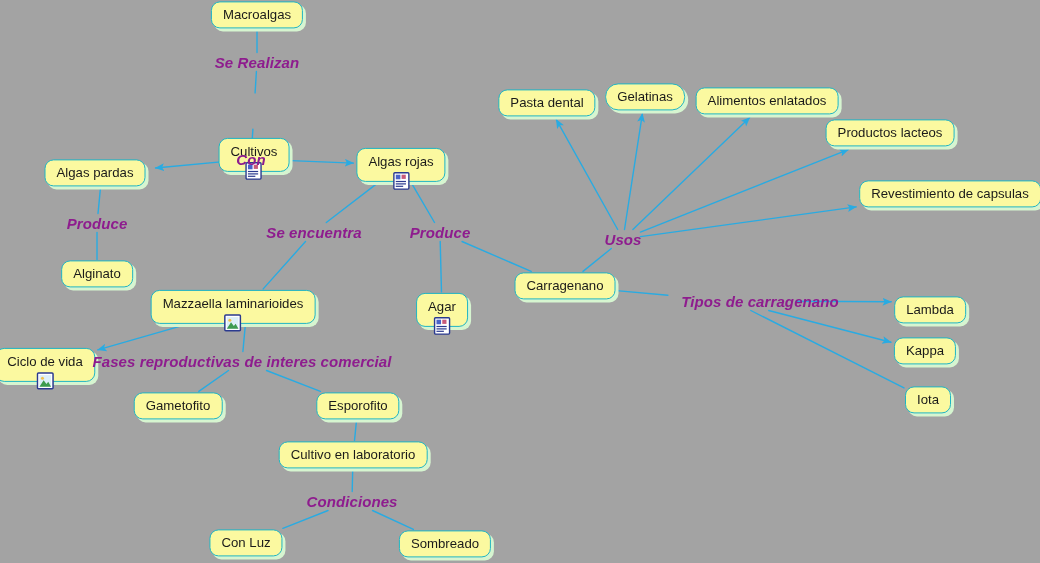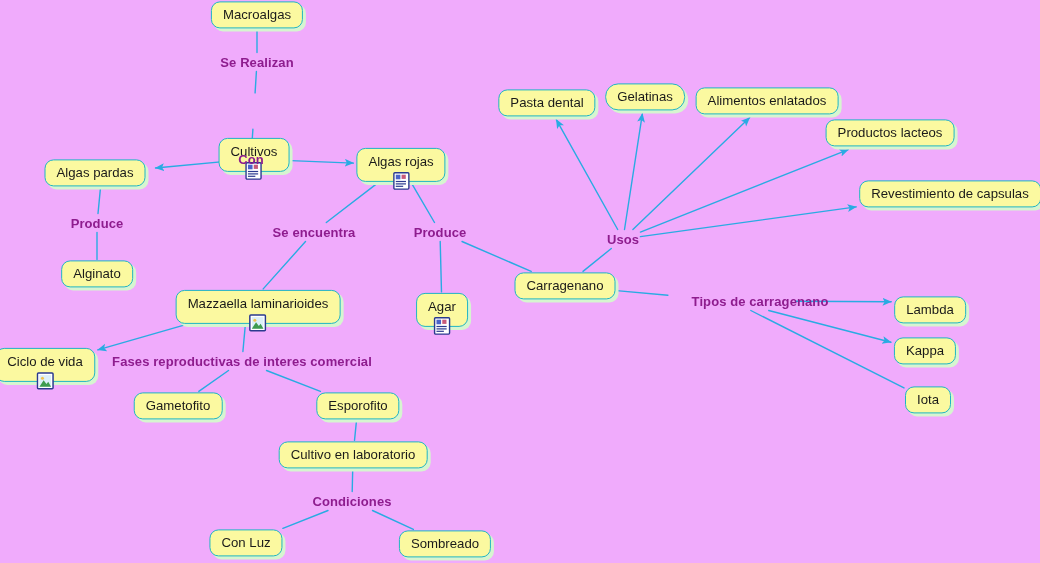--- a/index.html
+++ b/index.html
@@ -7,21 +7,21 @@
     padding: 0;
     background: #ffffff;
   }
   body {
     font-family: "Liberation Sans", sans-serif;
   }
   #canvas {
     position: relative;
     width: 1040px;
     height: 563px;
-    background: #f0abfc;
+    background: #a3a3a3;
     overflow: hidden;
   }
   #edge-layer {
     position: absolute;
     left: 0;
     top: 0;
     width: 1040px;
     height: 563px;
   }
   .node {
@@ -53,26 +53,27 @@
     left: 50%;
     bottom: -9px;
     transform: translateX(-50%);
     width: 18px;
     height: 18px;
     line-height: 0;
   }
   .link-label {
     position: absolute;
     color: #8E1C8E;
-    font-size: 13px;
+    font-size: 15px;
     font-weight: bold;
     white-space: nowrap;
     transform: translate(-50%, -50%);
     background: transparent;
     letter-spacing: 0.1px;
+    font-style: italic;
   }
 </style>
 </head>
 <body>
 
 <div id="canvas">
   <svg id="edge-layer" viewBox="0 0 1040 563" xmlns="http://www.w3.org/2000/svg">
     <defs>
       <marker id="arrowhead" markerWidth="7" markerHeight="7" refX="6.2" refY="3" orient="auto" markerUnits="strokeWidth">
         <path d="M0,0.2 L6.6,3 L0,5.8 L1.5,3 Z" fill="#29ABE2"></path>
@@ -136,21 +137,21 @@
             <rect x="3.4" y="2.8" width="4.6" height="4.6" fill="#4A63C8"></rect>
             <rect x="9.2" y="2.8" width="4.2" height="4.2" fill="#C85A7A"></rect>
             <rect x="3.4" y="9" width="10.2" height="1.2" fill="#2B3A8F"></rect>
             <rect x="3.4" y="11.4" width="10.2" height="1.2" fill="#2B3A8F"></rect>
             <rect x="3.4" y="13.8" width="7.4" height="1.2" fill="#2B3A8F"></rect>
           </svg></span>
       </div>
       <div class="node" style="left: 97px; top: 274px;">
         <span class="node-label">Alginato</span>
       </div>
-      <div class="node has-icon" style="left: 258px; top: 307px;">
+      <div class="node has-icon" style="left: 233px; top: 307px;">
         <span class="node-label">Mazzaella laminarioides</span>
         <span class="node-icon"><svg viewBox="0 0 18 18" width="18" height="18">
             <rect x="1.2" y="1.2" width="15.6" height="15.6" rx="1" fill="#FFFFFF" stroke="#2B3A8F" stroke-width="1.5"></rect>
             <rect x="3.2" y="3.2" width="11.6" height="11.6" fill="#DCEFF8"></rect>
             <circle cx="6.2" cy="6.3" r="1.5" fill="#F2C14B"></circle>
             <path d="M3.2 14.8 L7.4 8.4 L10.2 12.2 L12.0 9.8 L14.8 14.8 Z" fill="#3E9B4F"></path>
           </svg></span>
       </div>
       <div class="node has-icon" style="left: 442px; top: 310px;">
         <span class="node-label">Agar</span>

